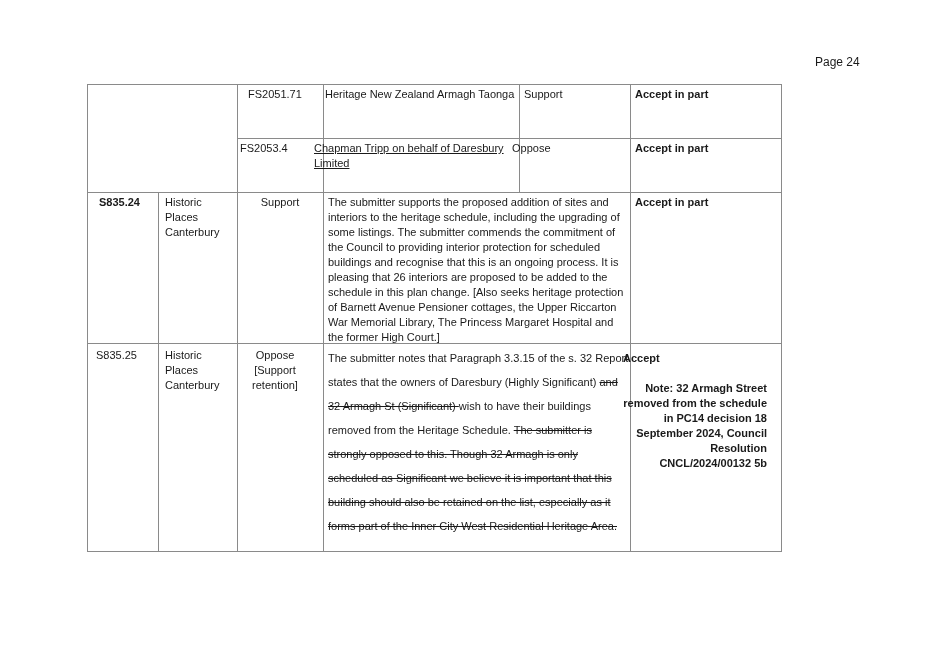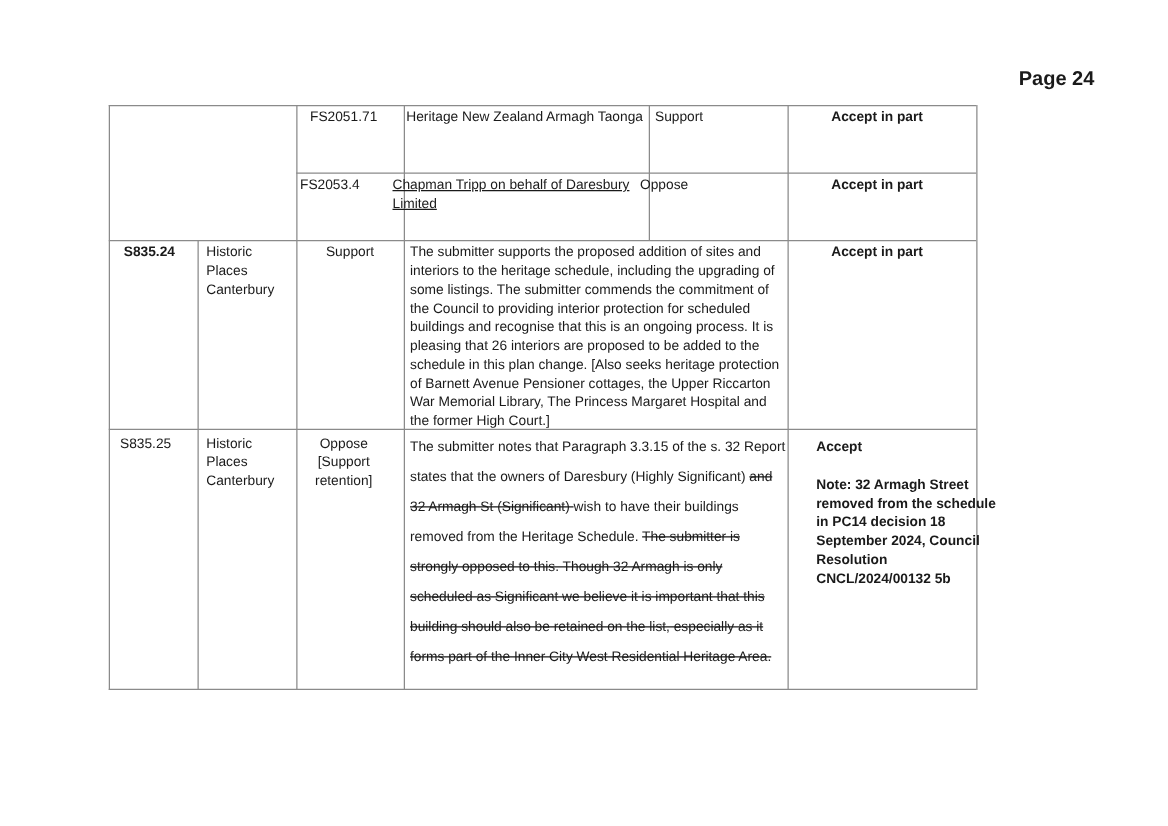--- a/index.html
+++ b/index.html
@@ -1,23 +1,23 @@
 <!DOCTYPE html>
 <html><head>
   <meta charset="utf-8">
   <style>
     html, body { margin: 0; padding: 0; background: #ffffff; }
     body { width: 934px; height: 661px; position: relative; overflow: hidden;
       font-family: "Liberation Sans", sans-serif; color: #1a1a1a; font-size: 11px; }
-    .page-number { position: absolute; left: 815px; top: 55px; font-size: 16px; font-weight: bold; }
+    .page-number { position: absolute; left: 815px; top: 55px; font-size: 12px; }
     .cell { position: absolute; box-sizing: border-box; line-height: 15px; }
     .line { position: absolute; background: #8a8a8a; }
     .h { height: 1px; }
     .v { width: 1px; }
-    .bold { font-weight: bold; margin-left: 30px; }
+    .bold { font-weight: bold; }
     .center { text-align: center; }
     .strike { text-decoration: line-through; }
     .para { line-height: 24px; }
     p { margin: 0; }
   </style>
 </head>
 <body>
 
 <div class="page-number">Page 24</div>
 
@@ -61,16 +61,16 @@
 
   <div>
     <div class="cell" style="left:96px; top:348px; width:60px;">S835.25</div>
     <div class="cell" style="left:165px; top:348px; width:72px;">Historic Places Canterbury</div>
     <div class="cell center" style="left:244px; top:348px; width:62px;">Oppose [Support retention]</div>
     <div class="cell para" style="left:328px; top:346px; width:302px;">
       <span>The submitter notes that Paragraph 3.3.15 of the s. 32 Report states that the owners of Daresbury (Highly Significant) </span><span class="strike">and 32 Armagh St (Significant) </span><span>wish to have their buildings removed from the Heritage Schedule. </span><span class="strike">The submitter is strongly opposed to this.  Though 32 Armagh is only scheduled as Significant we believe it is important that this building should also be retained on the list, especially as it forms part of the Inner City West Residential Heritage Area.</span>
     </div>
     <div class="cell bold" style="left:623px; top:351px; width:144px;">
       <p>Accept</p>
-      <p style="margin-top:15px;">Note: 32 Armagh Street removed from the schedule in PC14 decision 18 September 2024, Council Resolution CNCL/2024/00132 5b</p>
+      <p style="margin-top:15px;text-align:right;">Note: 32 Armagh Street removed from the schedule in PC14 decision 18 September 2024, Council Resolution CNCL/2024/00132 5b</p>
     </div>
   </div>
 </div>
 
 </body></html>

